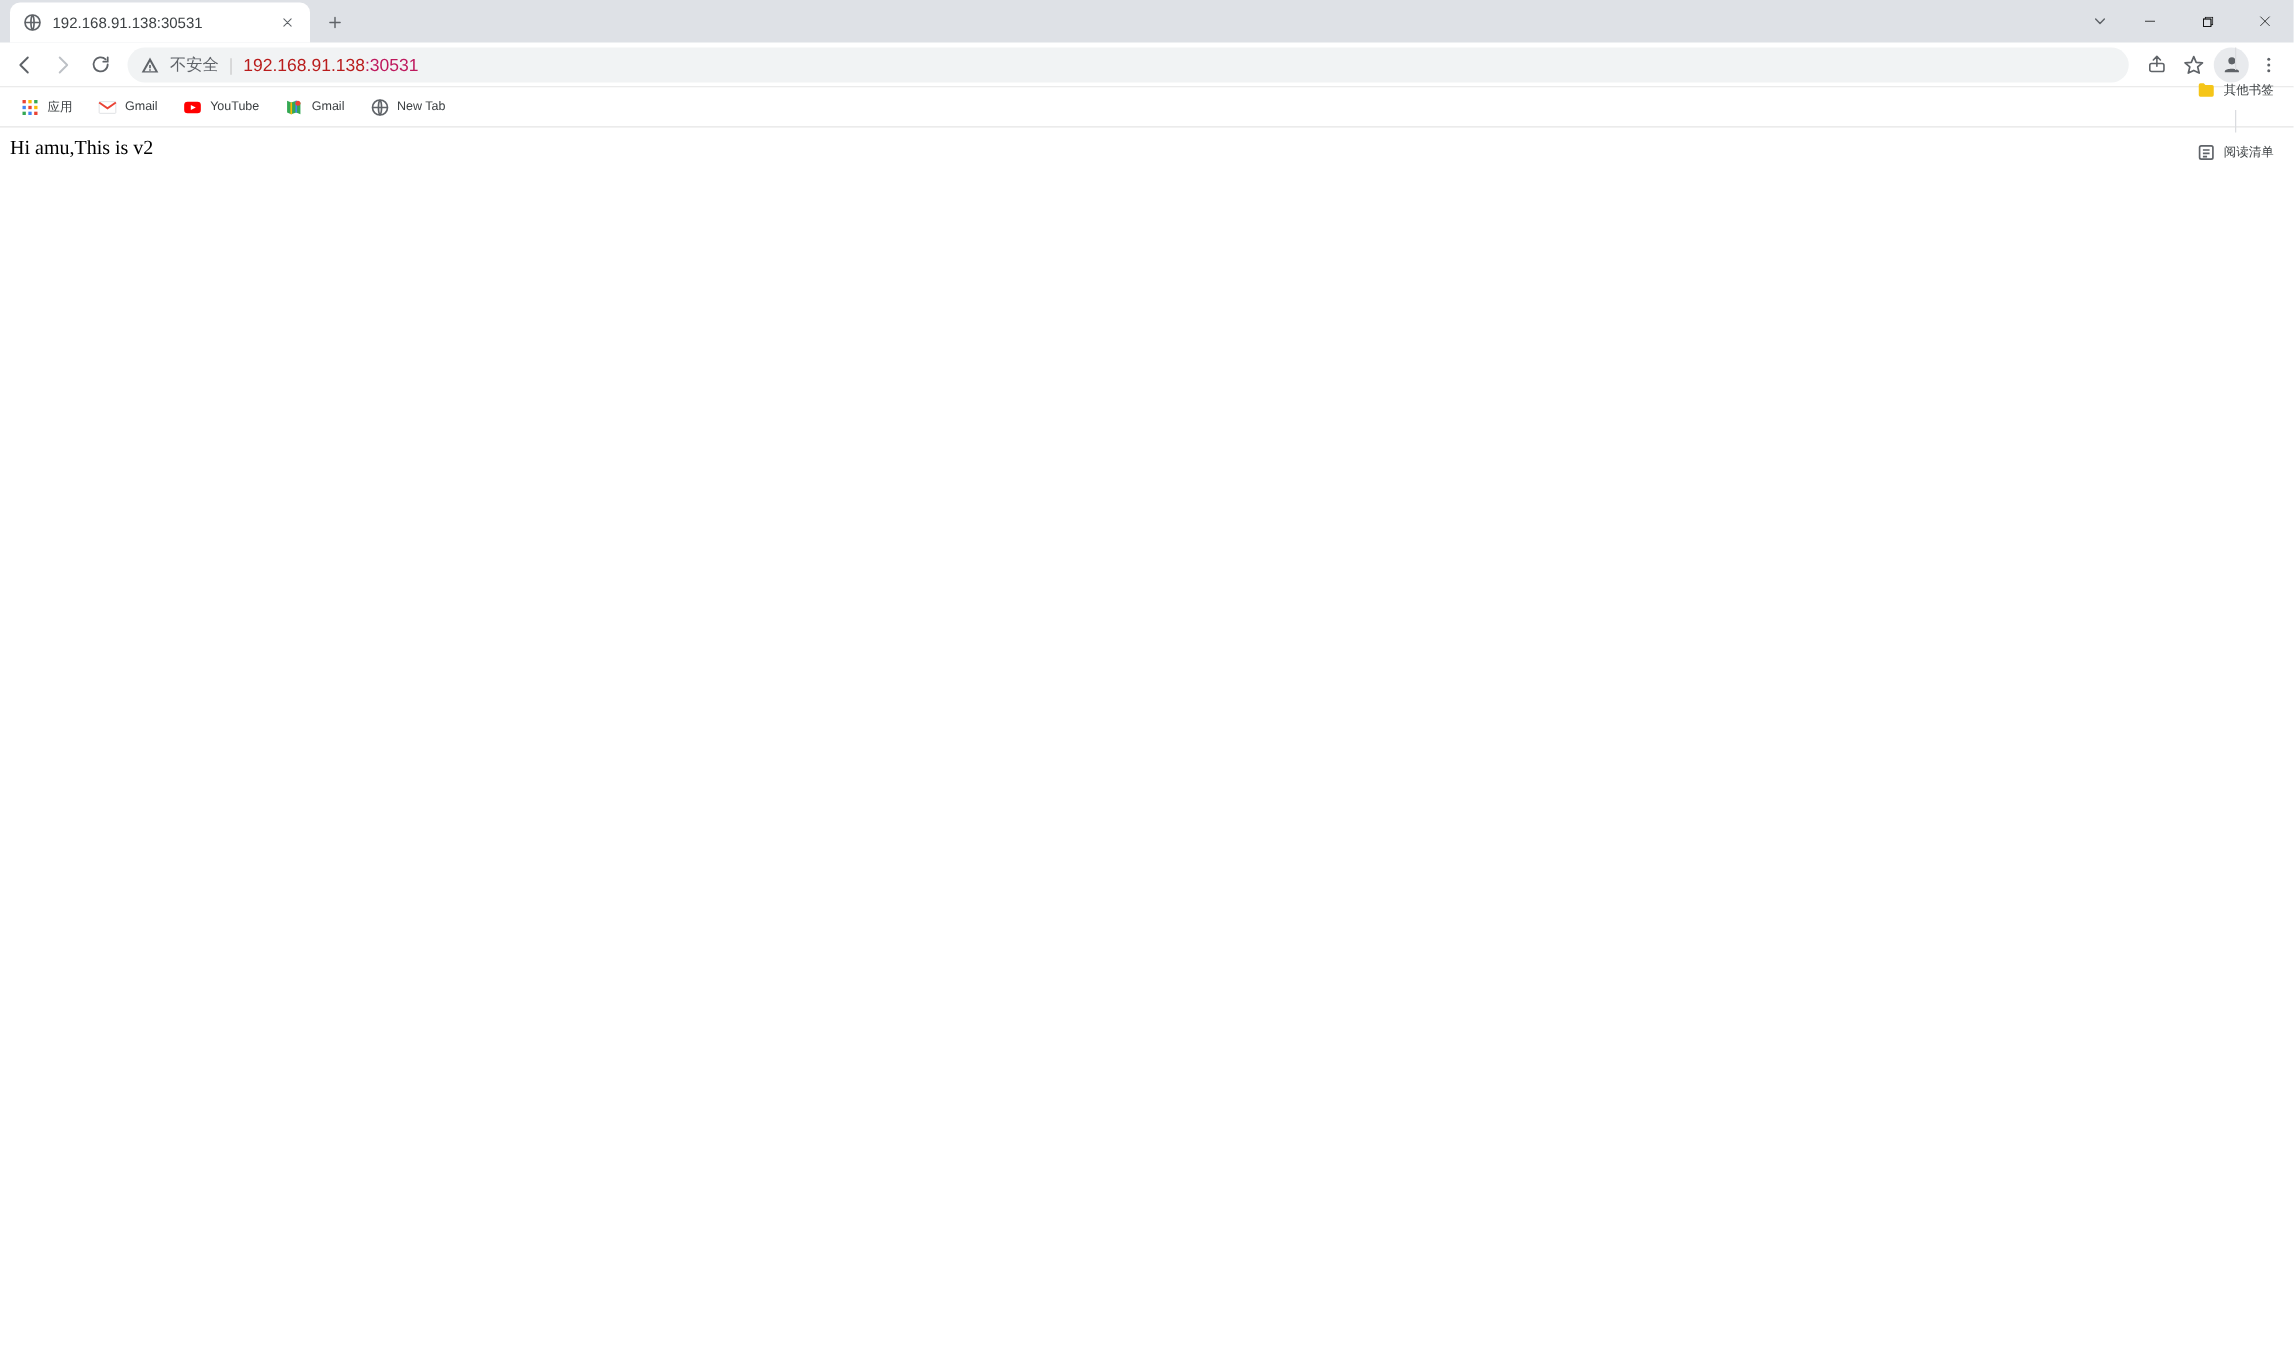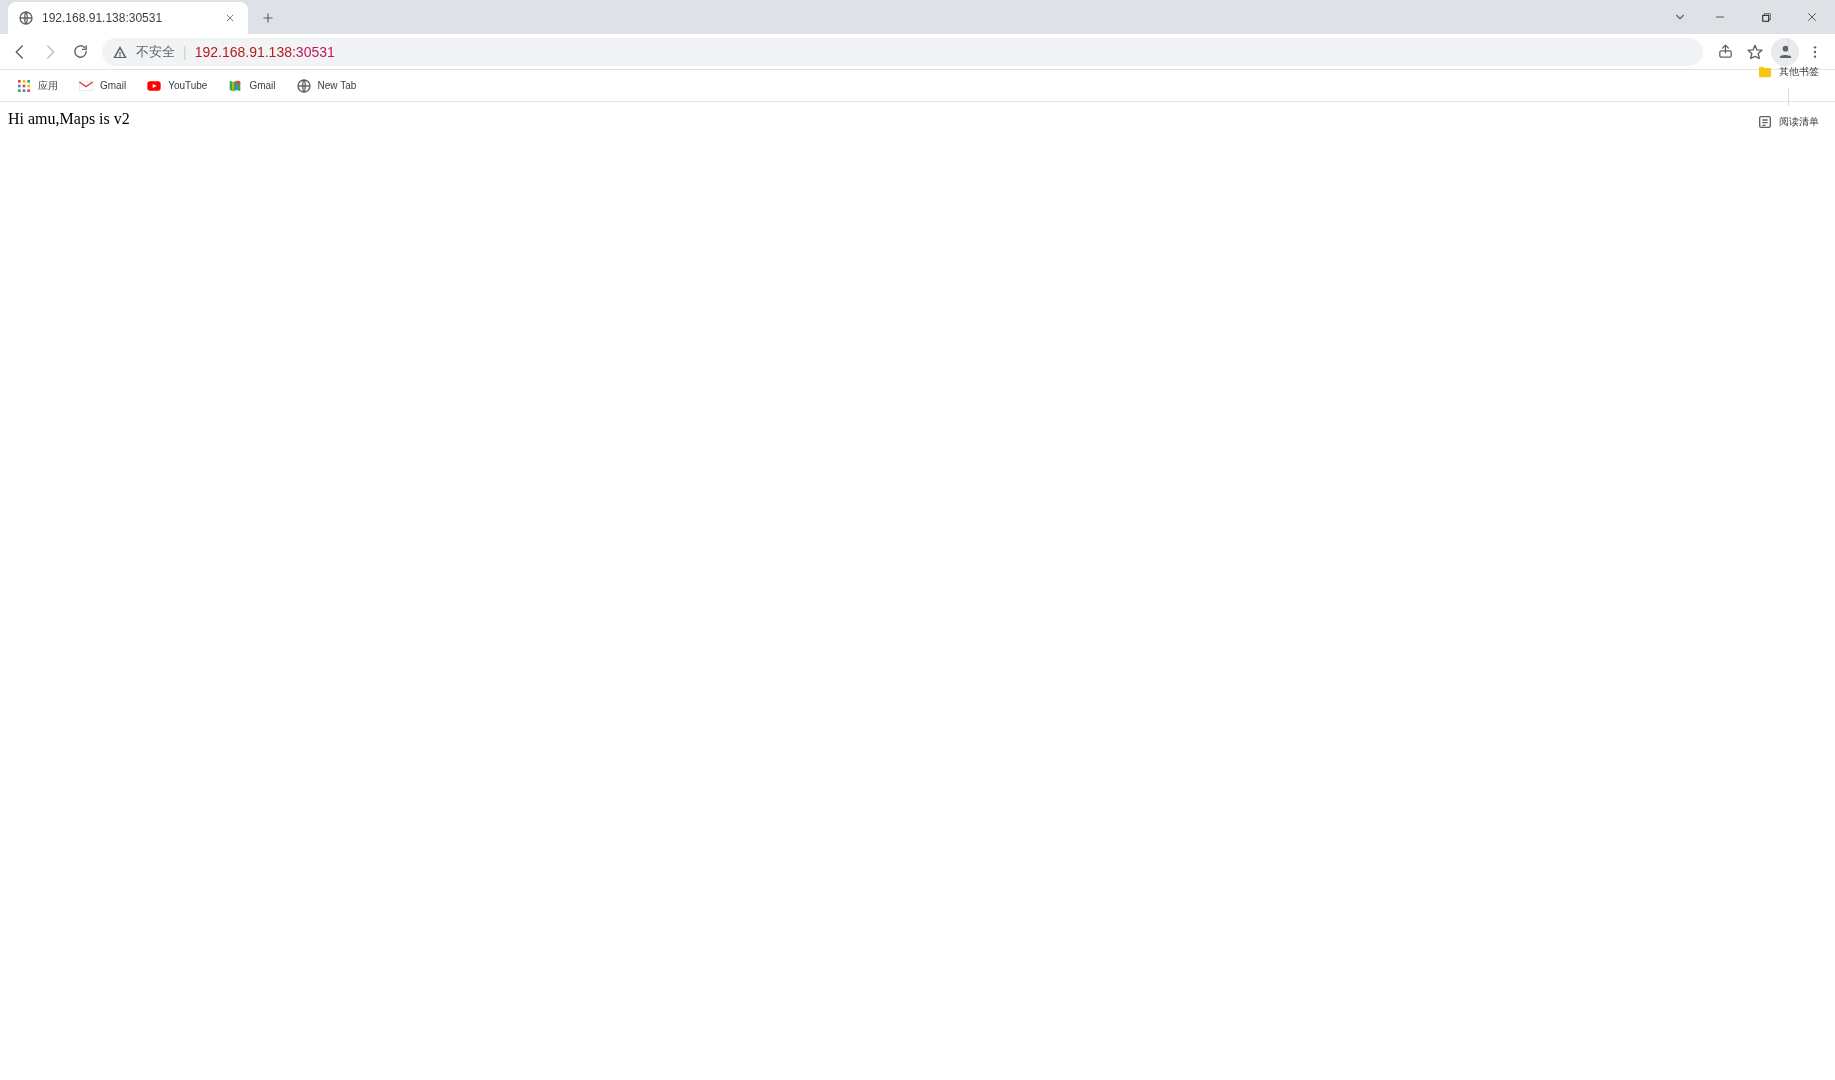--- a/index.html
+++ b/index.html
@@ -306,14 +306,14 @@
           <rect x="4" y="4" width="16" height="16" rx="2"></rect>
           <path d="M8 9h8M8 13h8M8 17h5"></path>
         </svg>
       </span>
       <span>阅读清单</span>
     </div>
   </div>
 </div>
 
 <div class="page">
-  <span>Hi amu,Maps is v2</span>
+  <span>Hi amu,This is v2</span>
 </div>
 
 </body></html>

